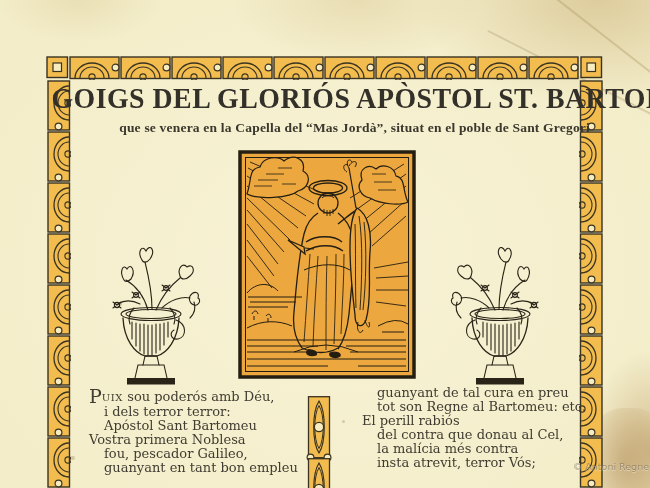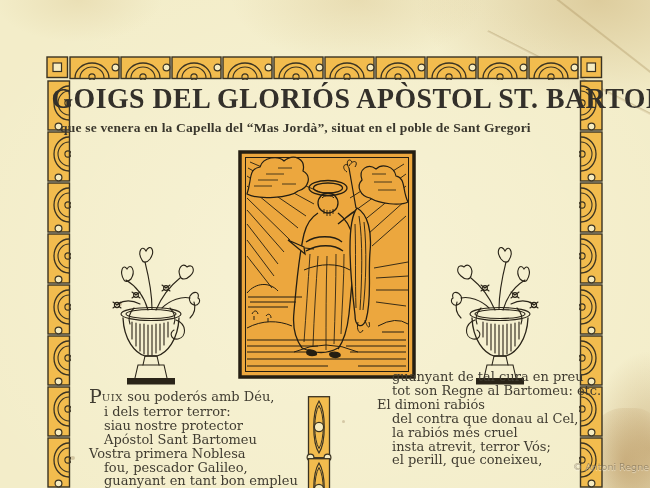--- a/index.html
+++ b/index.html
@@ -31,27 +31,27 @@
     background:radial-gradient(ellipse at 50% 45%, rgba(172,130,72,0.45), rgba(172,130,72,0.15) 55%, rgba(172,130,72,0) 75%);
     border-radius:50% 40% 45% 55%;
   }
   .stain-dot{position:absolute;border-radius:50%;}
   .title{
     position:absolute;top:82px;left:40px;width:570px;text-align:center;
     font-family:"Liberation Serif", serif;font-weight:bold;font-size:29px;
     color:#33302a;letter-spacing:0.5px;white-space:nowrap;transform:scaleX(0.96);
   }
   .subtitle{
-    position:absolute;top:120px;left:60px;width:530px;text-align:left;
+    position:absolute;top:120px;left:60px;width:530px;text-align:right;
     font-family:"Liberation Serif", serif;font-weight:bold;font-size:13.5px;
     color:#3a372d;letter-spacing:0.2px;white-space:nowrap;
   }
   .verse{font-size:13px;line-height:13.9px;color:#403c31;}
   .verse-left{position:absolute;left:89px;top:390px;width:245px;}
-  .verse-right{position:absolute;left:362px;top:370px;width:255px;margin-left:15px;}
+  .verse-right{position:absolute;left:362px;top:386px;width:255px;}
   .vline{white-space:nowrap;}
   .vline.ind{padding-left:15px;}
   .lead-initial{font-size:19px;line-height:0;vertical-align:-2px;}
   .lead-sc{font-size:10px;letter-spacing:0.6px;}
   .watermark{
     position:absolute;right:1px;top:461px;
     font-family:"DejaVu Sans", sans-serif;font-size:9.5px;
     color:rgba(118,103,76,0.60);text-shadow:0 1px 1px rgba(255,255,252,0.55);
     white-space:nowrap;
   }
@@ -252,32 +252,30 @@
   </svg>
 
   <svg class="abs" style="left:305px;top:396px;" width="28" height="92">
     <use href="#vesica-tile" y="0"></use>
     <use href="#vesica-tile" y="62"></use>
   </svg>
 
   <div class="verse verse-left">
     <div class="vline"><span class="lead-initial">P</span><span class="lead-sc">UIX</span><span> sou poderós amb Déu,</span></div>
     <div class="vline ind">i dels terror terror:</div>
-    <div class="vline ind">siau nostre protector</div>
     <div class="vline ind">Apóstol Sant Bartomeu</div>
     <div class="vline">Vostra primera Noblesa</div>
     <div class="vline ind">fou, pescador Galileo,</div>
     <div class="vline ind">guanyant en tant bon empleu</div>
   </div>
 
   <div class="verse verse-right">
     <div class="vline ind">guanyant de tal cura en preu</div>
     <div class="vline ind">tot son Regne al Bartomeu: etc.</div>
-    <div class="vline">El dimoni rabiós</div>
+    <div class="vline">El perill rabiós</div>
     <div class="vline ind">del contra que donau al Cel,</div>
-    <div class="vline ind">la rabiós més cruel</div>
+    <div class="vline ind">la malícia més contra</div>
     <div class="vline ind">insta atrevit, terror Vós;</div>
-    <div class="vline ind">el perill, que coneixeu,</div>
   </div>
 
   <div class="watermark">© Antoni Regne</div>
 
 </div>
 
 </body></html>

